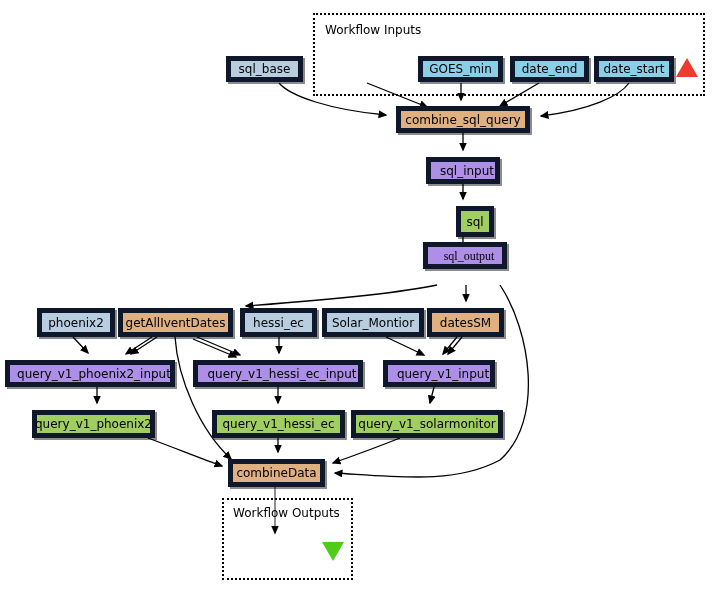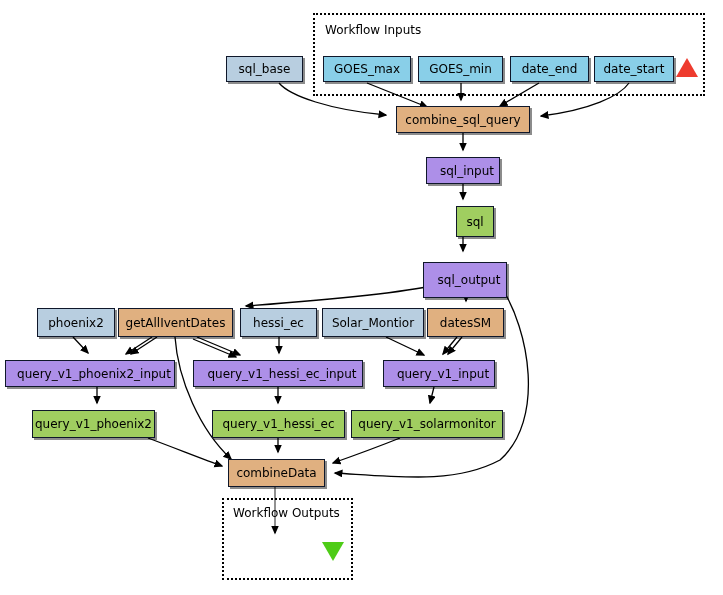--- a/index.html
+++ b/index.html
@@ -20,21 +20,21 @@
   #edges {
     position: absolute;
     left: 0; top: 0;
     width: 723px;
     height: 595px;
     pointer-events: none;
   }
   .node {
     position: absolute;
     box-sizing: border-box;
-    border: 1px solid #0f172a;
+    border: 5px solid #0f172a;
     display: flex;
     align-items: center;
     justify-content: center;
     font-size: 12px;
     color: #000000;
     line-height: 1;
     white-space: nowrap;
     box-shadow: 2px 2px 0 rgba(0,0,0,0.45);
   }
   .n-input   { background: #89cfe8; }
@@ -133,23 +133,20 @@
     <div class="tri tri-up"></div>
   </div>
   <div class="tri-wrap" style="left:322px; top:542px;">
     <div class="tri tri-down"></div>
   </div>
 
   <div class="node n-datalink" style="left:226px; top:56px; width:77px; height:26px;">
     <span>sql_base</span>
   </div>
 
-  <div class="node n-input" style="left:323px; top:56px; width:88px; height:26px;">
-    <span>GOES_max</span>
-  </div>
 
   <div class="node n-input" style="left:418px; top:56px; width:85px; height:26px;">
     <span>GOES_min</span>
   </div>
 
   <div class="node n-input" style="left:510px; top:56px; width:79px; height:26px;">
     <span>date_end</span>
   </div>
 
   <div class="node n-input" style="left:594px; top:56px; width:80px; height:26px;">
@@ -161,21 +158,21 @@
   </div>
 
   <div class="node n-port" style="left:426px; top:157px; width:74px; height:27px;">
     <span>sql_input</span>
   </div>
 
   <div class="node n-service" style="left:444px; top:206px; width:38px; height:31px;margin-left:12px;">
     <span>sql</span>
   </div>
 
-  <div class="node n-port" style="left:423px; top:262px; width:84px; height:36px;">
+  <div class="node n-port" style="left:423px; top:242px; width:84px; height:27px;font-family:Liberation Serif, serif;">
     <span>sql_output</span>
   </div>
 
   <div class="node n-datalink" style="left:37px; top:308px; width:78px; height:29px;">
     <span>phoenix2</span>
   </div>
 
   <div class="node n-datalink" style="left:240px; top:308px; width:77px; height:29px;">
     <span>hessi_ec</span>
   </div>

